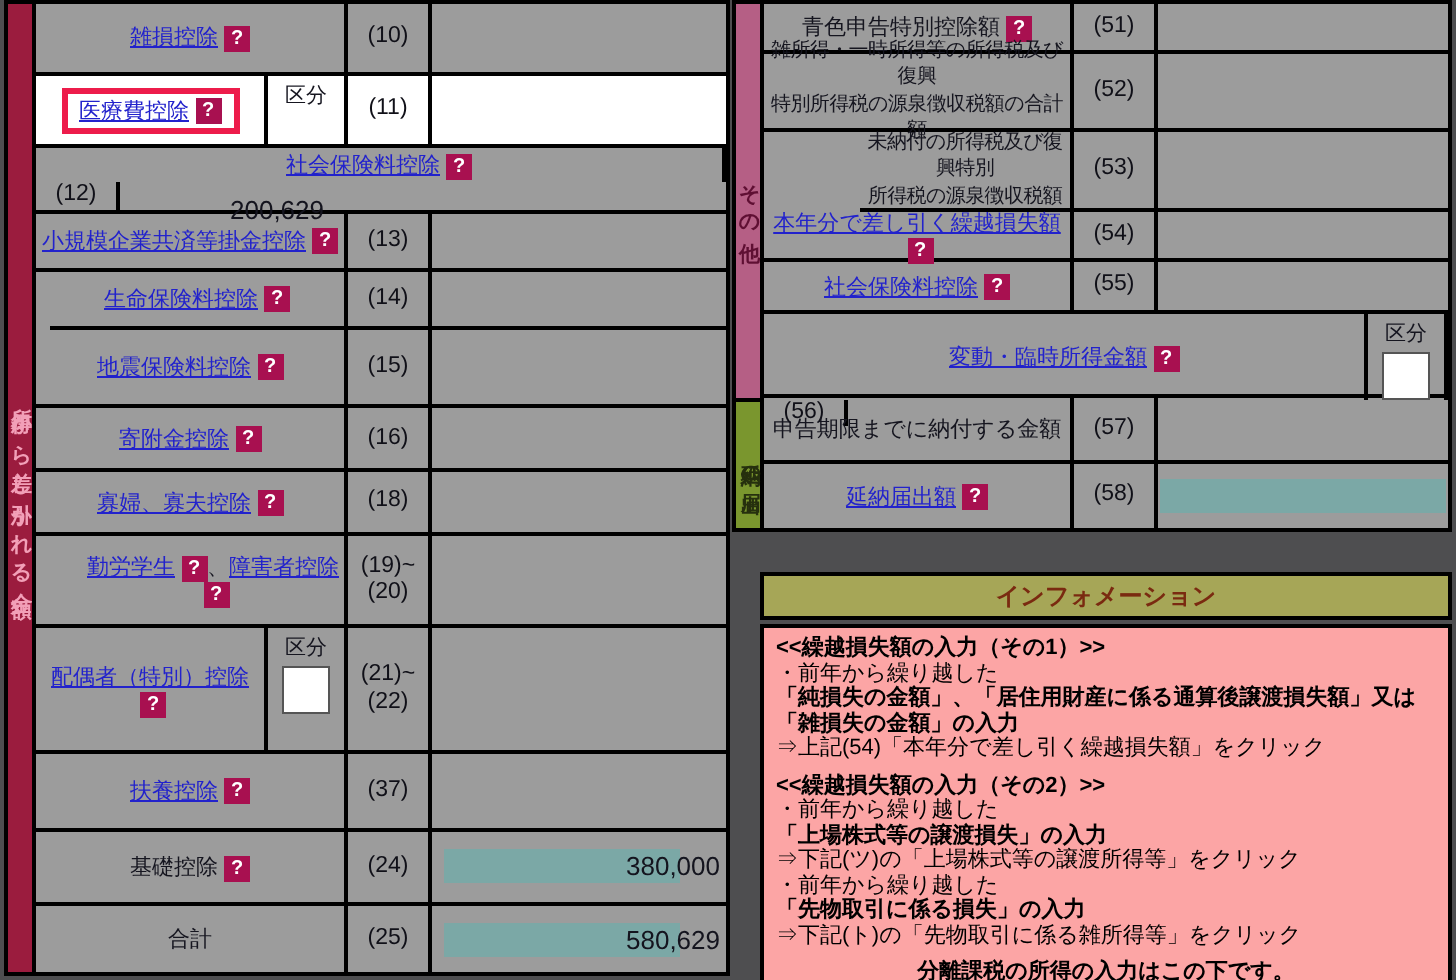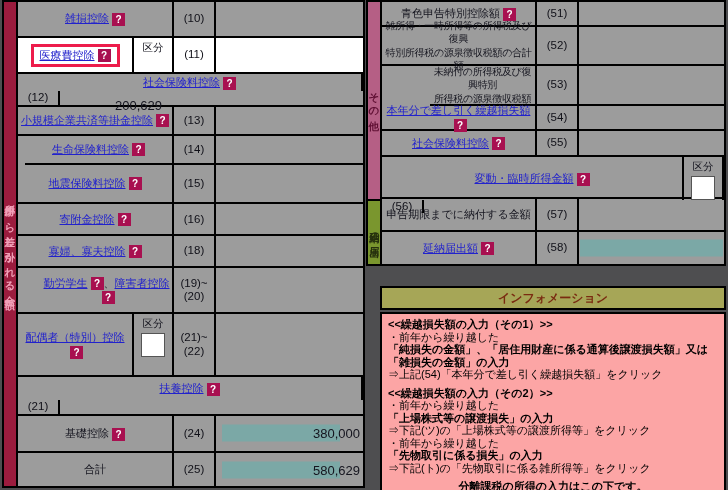--- a/index.html
+++ b/index.html
@@ -161,27 +161,27 @@
               <span><a class="lnk">配偶者（特別）控除</a><span class="help">?</span></span>
             </div>
             <div class="kubun">
               <span>区分</span>
               <div class="kbox"></div>
             </div>
           </div>
           <div class="cell num-cell">(21)~<br>(22)</div>
           <div class="cell value-cell"></div>
         </div>
-        <div class="row" style="height: 40px; flex-direction: column;">
+        <div class="row" style="height: 40px;">
           <div class="cell label-cell">
             <div class="label-main">
               <span><a class="lnk">扶養控除</a><span class="help">?</span></span>
             </div>
           </div>
-          <div class="cell num-cell">(21)</div>
+          <div class="cell num-cell">(37)</div>
           <div class="cell value-cell"></div>
         </div>
         <div class="row" style="height: 39px;">
           <div class="cell label-cell">
             <div class="label-main">
               <span><span>基礎控除</span><span class="help">?</span></span>
             </div>
           </div>
           <div class="cell num-cell">(24)</div>
           <div class="cell value-cell">

